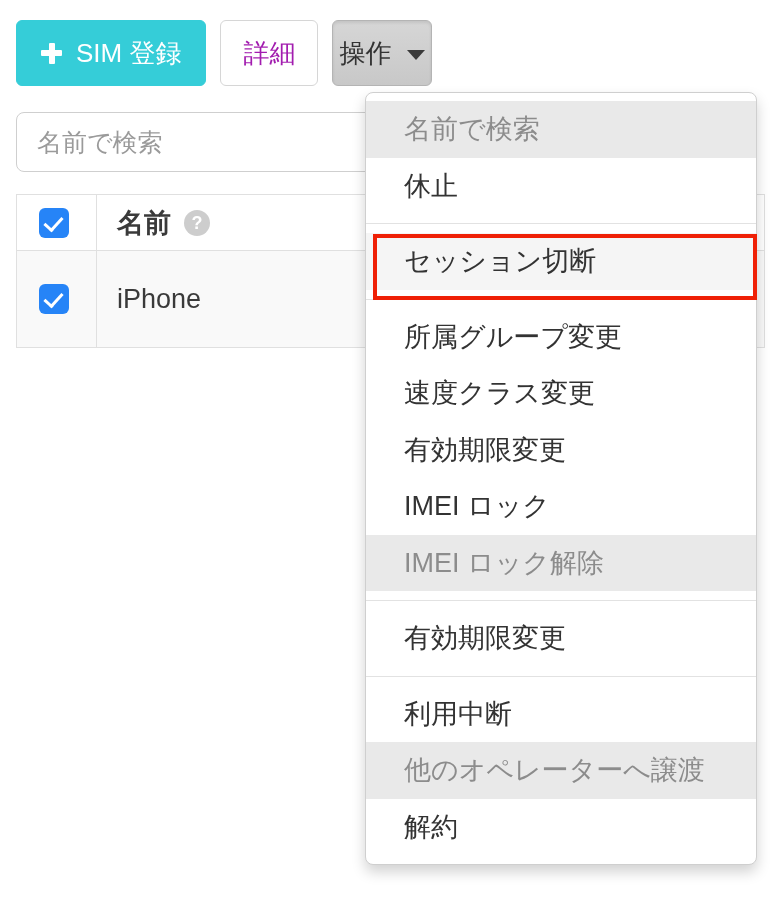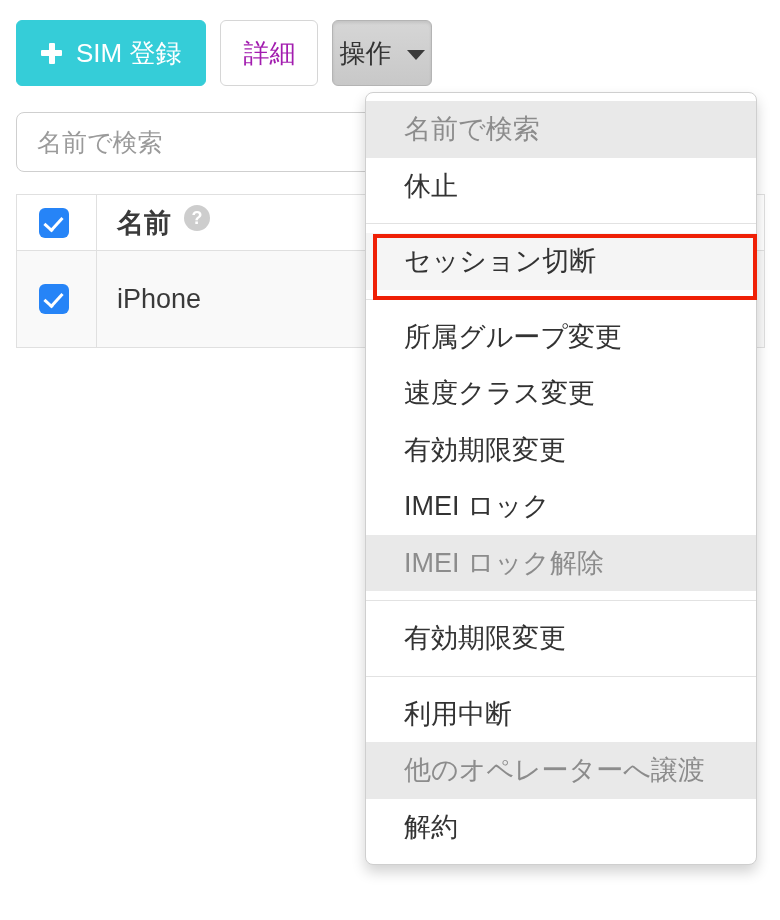--- a/index.html
+++ b/index.html
@@ -137,21 +137,21 @@
   .col-rest  { width: 368px; }
   thead th {
     height: 55px;
     background: #ffffff;
     border-bottom: 2px solid #dcdcdc;
   }
   tbody td {
     height: 96px;
     background: #f9f9f9;
   }
-  .cell-pad { padding-left: 20px; display: flex; gap: 13px; }
+  .cell-pad { padding-left: 20px; display: flex; align-items: center; gap: 13px; }
   .th-label {
     font-size: 27px;
     font-weight: bold;
     color: #3a3a3a;
   }
   .td-label {
     font-size: 27px;
     color: #3a3a3a;
     padding-left: 20px;
   }

